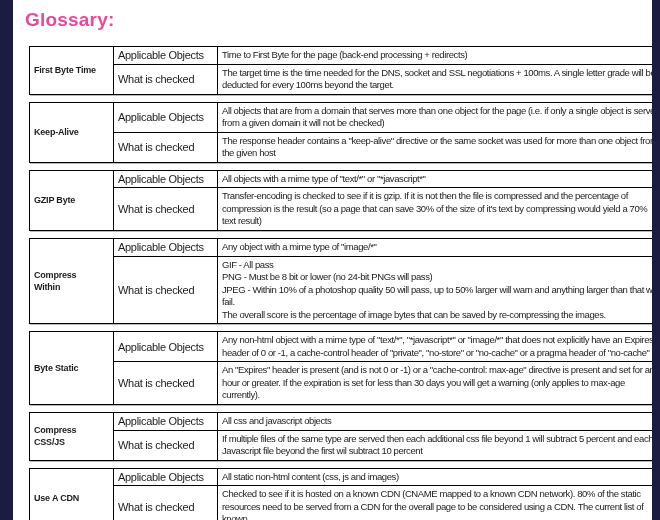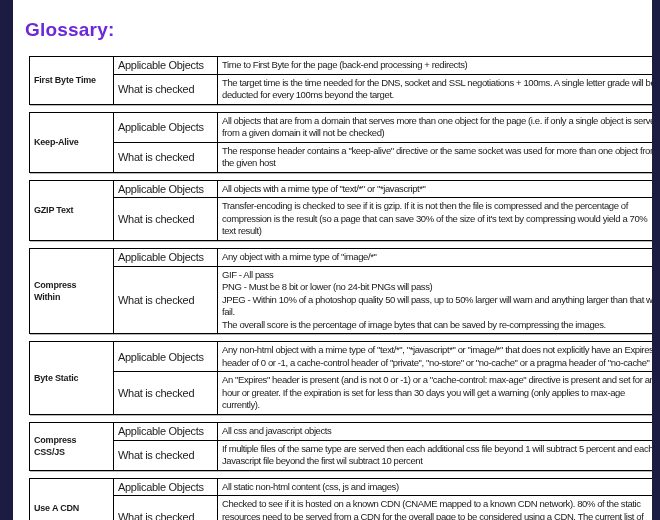--- a/index.html
+++ b/index.html
@@ -10,22 +10,22 @@
   }
   .edge-strip { position: absolute; top: 0; bottom: 0; }
   .edge-strip.left  { left: 0; width: 13px; }
   .edge-strip.right { right: 0; width: 8px; }
   .content {
     position: absolute; left: 13px; right: 8px; top: 0; bottom: 0;
     background: #fff; padding: 9px 0 0 11px; box-sizing: border-box;
     overflow: hidden;
   }
   .page-title {
-    margin: 10px 0 15px 1px;
-    font-size: 19px; font-weight: bold; color: #6d28d9;
+    margin: 0 0 15px 1px;
+    font-size: 19px; font-weight: bold; color: #ec4899;
     letter-spacing: 0.2px;
   }
   table.glossary {
     border-collapse: collapse; table-layout: fixed;
     width: 620px; margin: 0 0 7px 5px;
     background: #fff;
     box-shadow: 1px 1px 0 #b9b9b9;
   }
   table.glossary td {
     border: 1px solid #000;
@@ -86,21 +86,21 @@
     <tr class="rm">
       <td class="rowlabel">What is checked</td>
       <td class="desc">The response header contains a "keep-alive" directive or the same socket was used for more than one object from the given host</td>
     </tr>
   </tbody>
     </table>
 
   <table class="glossary">
     <tbody>
         <tr class="rs">
-      <td class="term" rowspan="2">GZIP Text</td>
+      <td class="term" rowspan="2">GZIP Byte</td>
       <td class="rowlabel">Applicable Objects</td>
       <td class="desc">All objects with a mime type of "text/*" or "*javascript*"</td>
     </tr>
     <tr class="rl">
       <td class="rowlabel">What is checked</td>
       <td class="desc">Transfer-encoding is checked to see if it is gzip. If it is not then the file is compressed and the percentage of compression is the result (so a page that can save 30% of the size of it's text by compressing would yield a 70% text result)</td>
     </tr>
   </tbody>
     </table>
 

